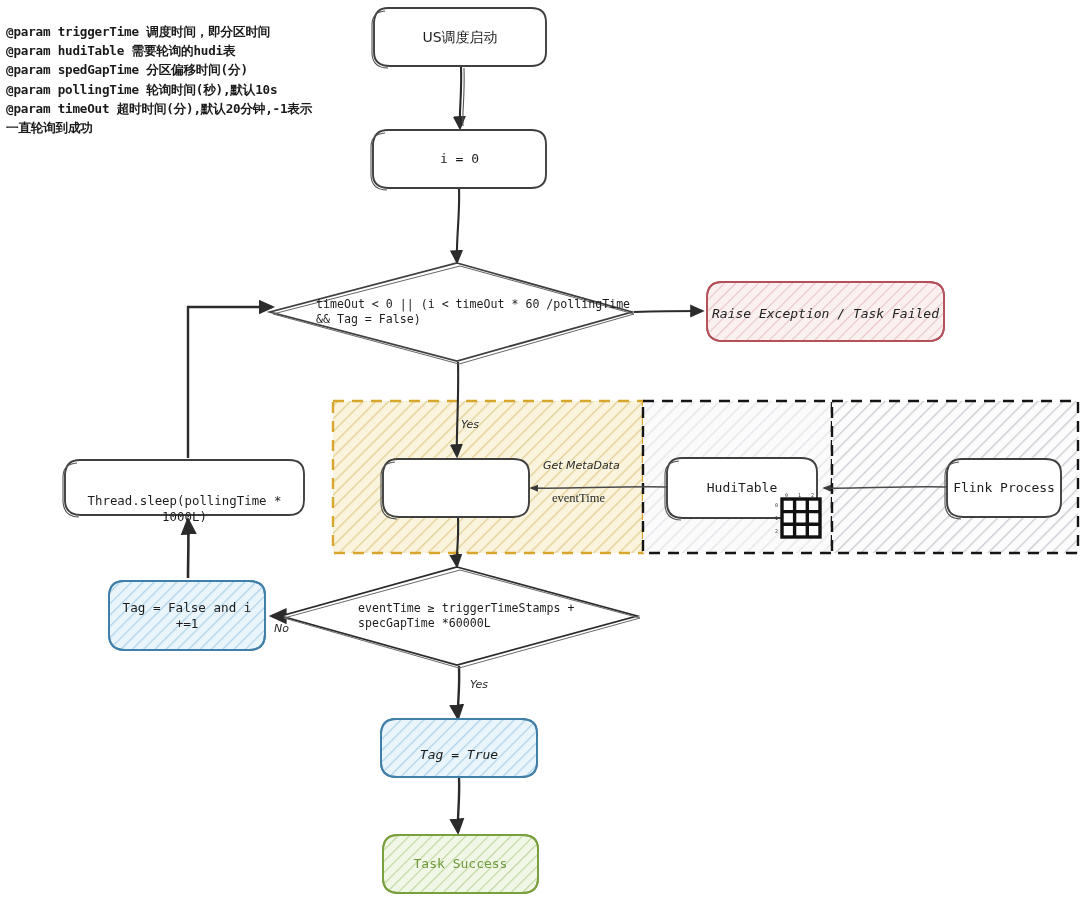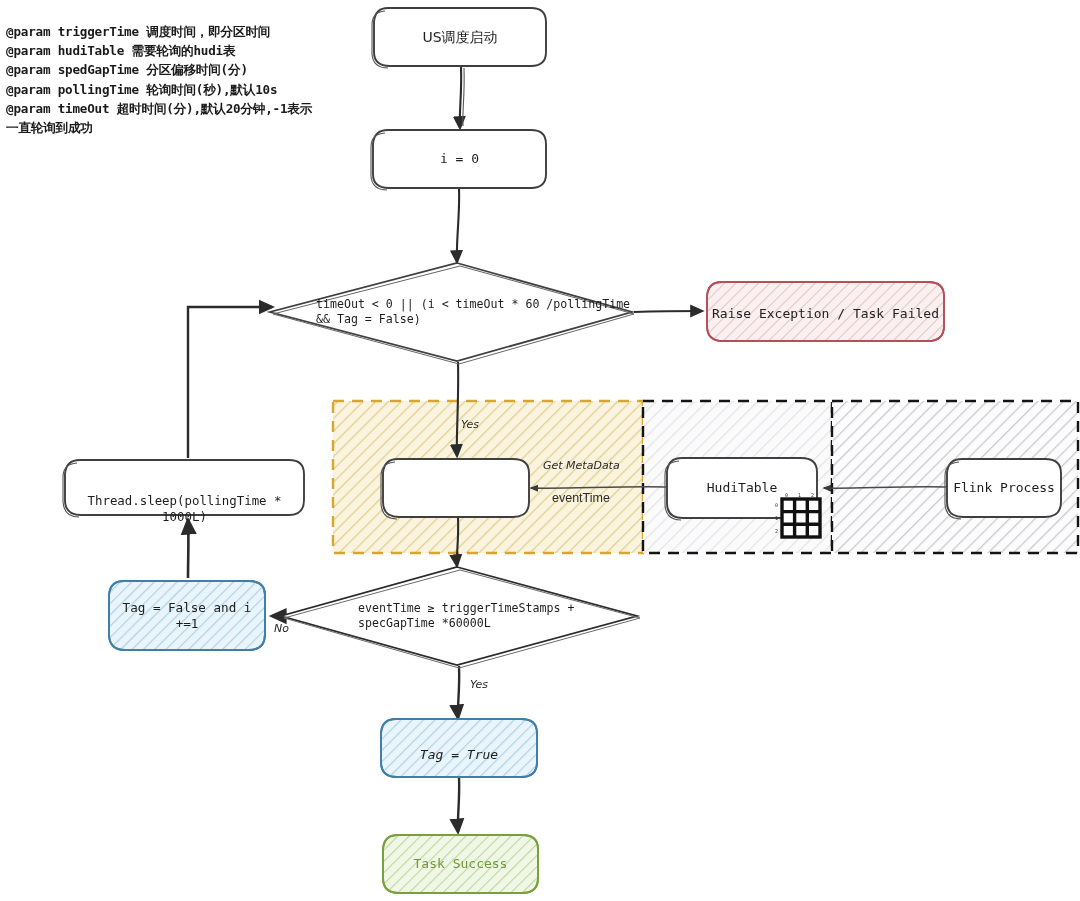--- a/index.html
+++ b/index.html
@@ -28,21 +28,21 @@
     font-family:"DejaVu Sans Mono","Liberation Mono",monospace;
     font-size:13px;color:#1d1d1d;text-align:center;
     display:flex;align-items:center;justify-content:center;
     line-height:16px;pointer-events:none;white-space:pre-line;
   }
   .ntext.cjk{font-family:"DejaVu Sans","Liberation Sans",sans-serif;font-size:14px;border-radius:7px;}
   .ntext.red{color:#222;}
   .ntext.green{color:#6f9a3c;}
   .etext{
     position:absolute;
-    font-family:Liberation Sans, sans-serif;
+    font-family:Liberation Serif, serif;
     font-size:12.5px;color:#2a2a2a;white-space:nowrap;pointer-events:none;
   }
   .etext.hand{
     font-family:"DejaVu Sans","Liberation Sans",sans-serif;
     font-size:11px;font-style:italic;
   }
   .dtext{
     position:absolute;
     font-family:"DejaVu Sans Mono","Liberation Mono",monospace;
     font-size:11.6px;color:#1d1d1d;line-height:15px;
@@ -221,21 +221,21 @@
 
   <div class="label-layer">
 
     <div class="ntext cjk" style="left:374px;top:8px;width:172px;height:58px;">US调度启动</div>
 
     <div class="ntext" style="left:373px;top:130px;width:173px;height:58px;">i = 0</div>
 
     <div class="dtext" style="left:316px;top:297px;width:320px;">timeOut &lt; 0 || (i &lt; timeOut * 60 /pollingTime
 &amp;&amp; Tag = False)</div>
 
-    <div class="ntext red" style="left:707px;top:282px;width:237px;height:64px;">Raise Exception / Task Failed</div>
+    <div class="ntext red" style="left:707px;top:282px;width:237px;height:64px;font-style:italic;">Raise Exception / Task Failed</div>
 
     <div class="ntext" style="left:65px;top:460px;width:239px;height:58px;font-size:12.4px;margin-top:20px;">Thread.sleep(pollingTime * 1000L)</div>
 
 
     <div class="ntext" style="left:667px;top:458px;width:150px;height:60px;">HudiTable</div>
 
     <div class="ntext" style="left:947px;top:459px;width:114px;height:58px;">Flink Process</div>
 
     <div class="dtext" style="left:358px;top:601px;width:290px;">eventTime ≥ triggerTimeStamps +
 specGapTime *60000L</div>

